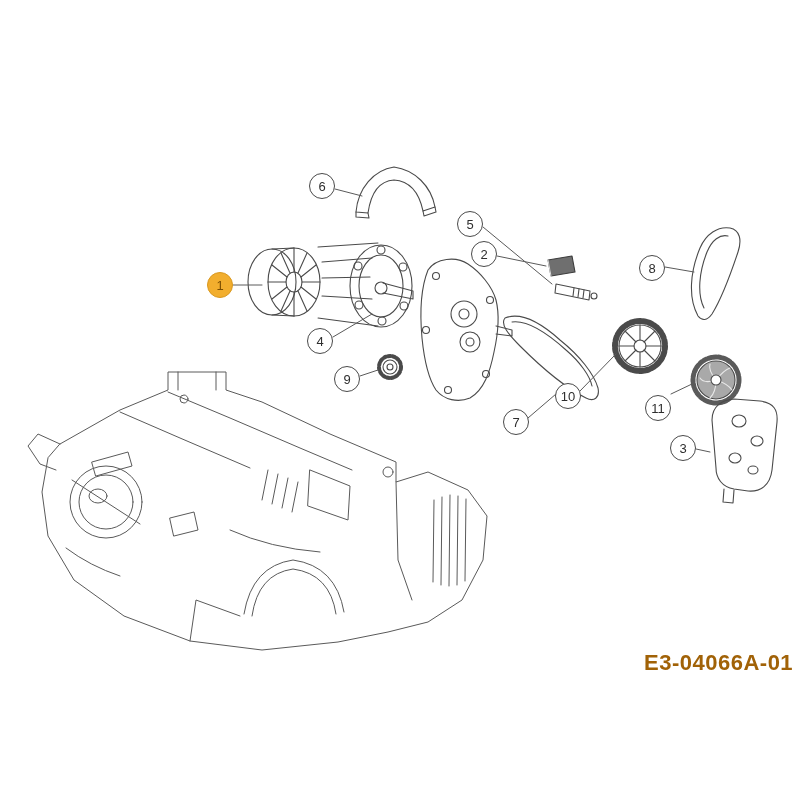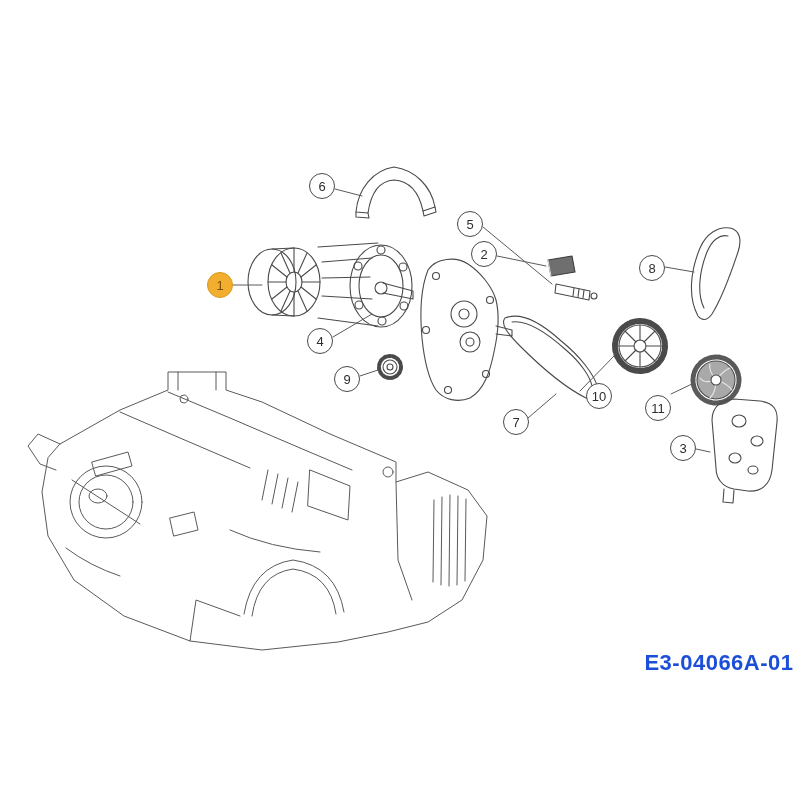--- a/index.html
+++ b/index.html
@@ -7,22 +7,22 @@
   .stage{position:relative;width:800px;height:800px;background:#fff;overflow:hidden;}
   svg{position:absolute;left:0;top:0;}
   .callout{
     position:absolute;width:26px;height:26px;border-radius:50%;
     background:#fff;border:1.5px solid #4a4a4a;box-sizing:border-box;
     display:flex;align-items:center;justify-content:center;
     font-size:13px;color:#2e2e2e;z-index:3;cursor:pointer;
   }
   .callout.highlight{background:#f2ae2e;border-color:#d9981f;color:#7a4d00;}
   .part-code{
-    position:absolute;left:644px;top:650px;width:150px;text-align:center;
-    font-size:22px;font-weight:bold;color:#1d4ed8;letter-spacing:0.5px;z-index:3;
+    position:absolute;left:644px;top:650px;width:150px;text-align:left;
+    font-size:22px;font-weight:bold;color:#a16207;letter-spacing:0.5px;z-index:3;
   }
 </style>
 </head>
 <body>
 
 <div class="stage">
 
   <svg width="800" height="800" viewBox="0 0 800 800">
     <g stroke="#4a4a4a" stroke-width="1.1" fill="none" stroke-linejoin="round" stroke-linecap="round">
 
@@ -159,18 +159,18 @@
 
   <div class="callout highlight" style="left:207px;top:272px">1</div>
   <div class="callout" style="left:471px;top:241px">2</div>
   <div class="callout" style="left:670px;top:435px">3</div>
   <div class="callout" style="left:307px;top:328px">4</div>
   <div class="callout" style="left:457px;top:211px">5</div>
   <div class="callout" style="left:309px;top:173px">6</div>
   <div class="callout" style="left:503px;top:409px">7</div>
   <div class="callout" style="left:639px;top:255px">8</div>
   <div class="callout" style="left:334px;top:366px">9</div>
-  <div class="callout" style="left:586px;top:383px">10</div>
+  <div class="callout" style="left:555px;top:383px">10</div>
   <div class="callout" style="left:645px;top:395px">11</div>
 
   <div class="part-code">E3-04066A-01</div>
 
 </div>
 
 </body></html>

